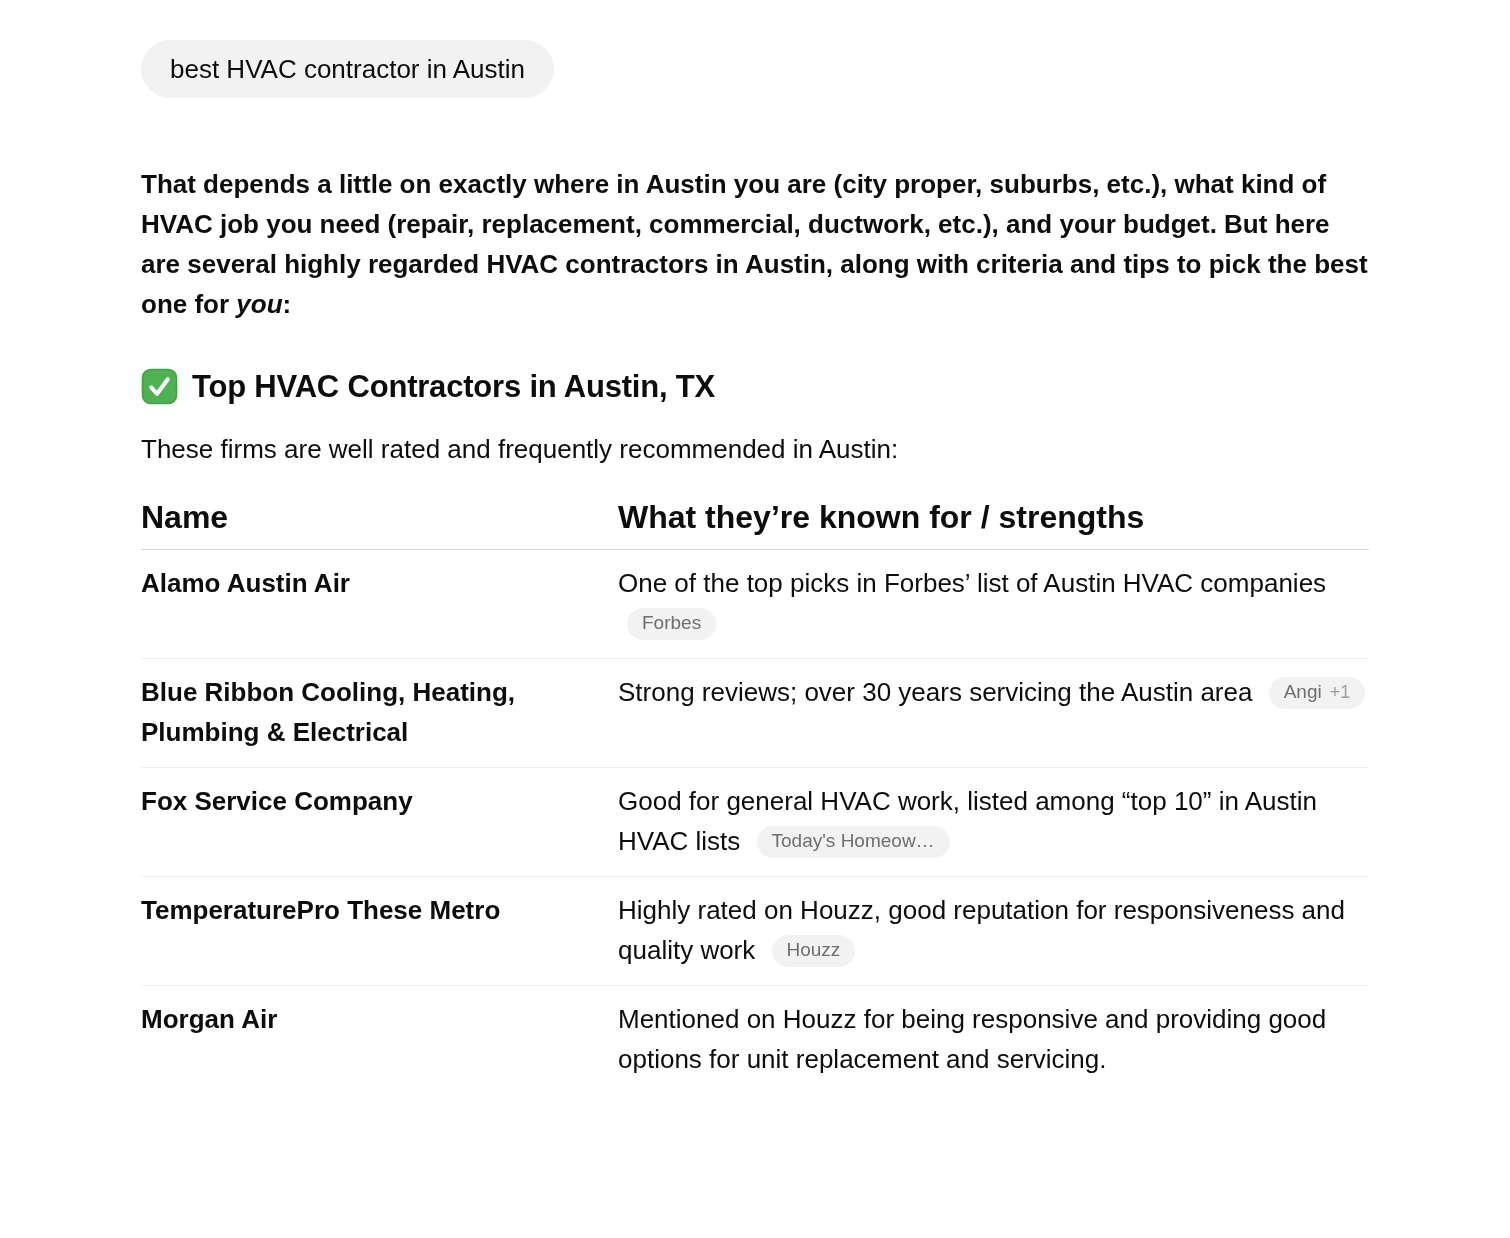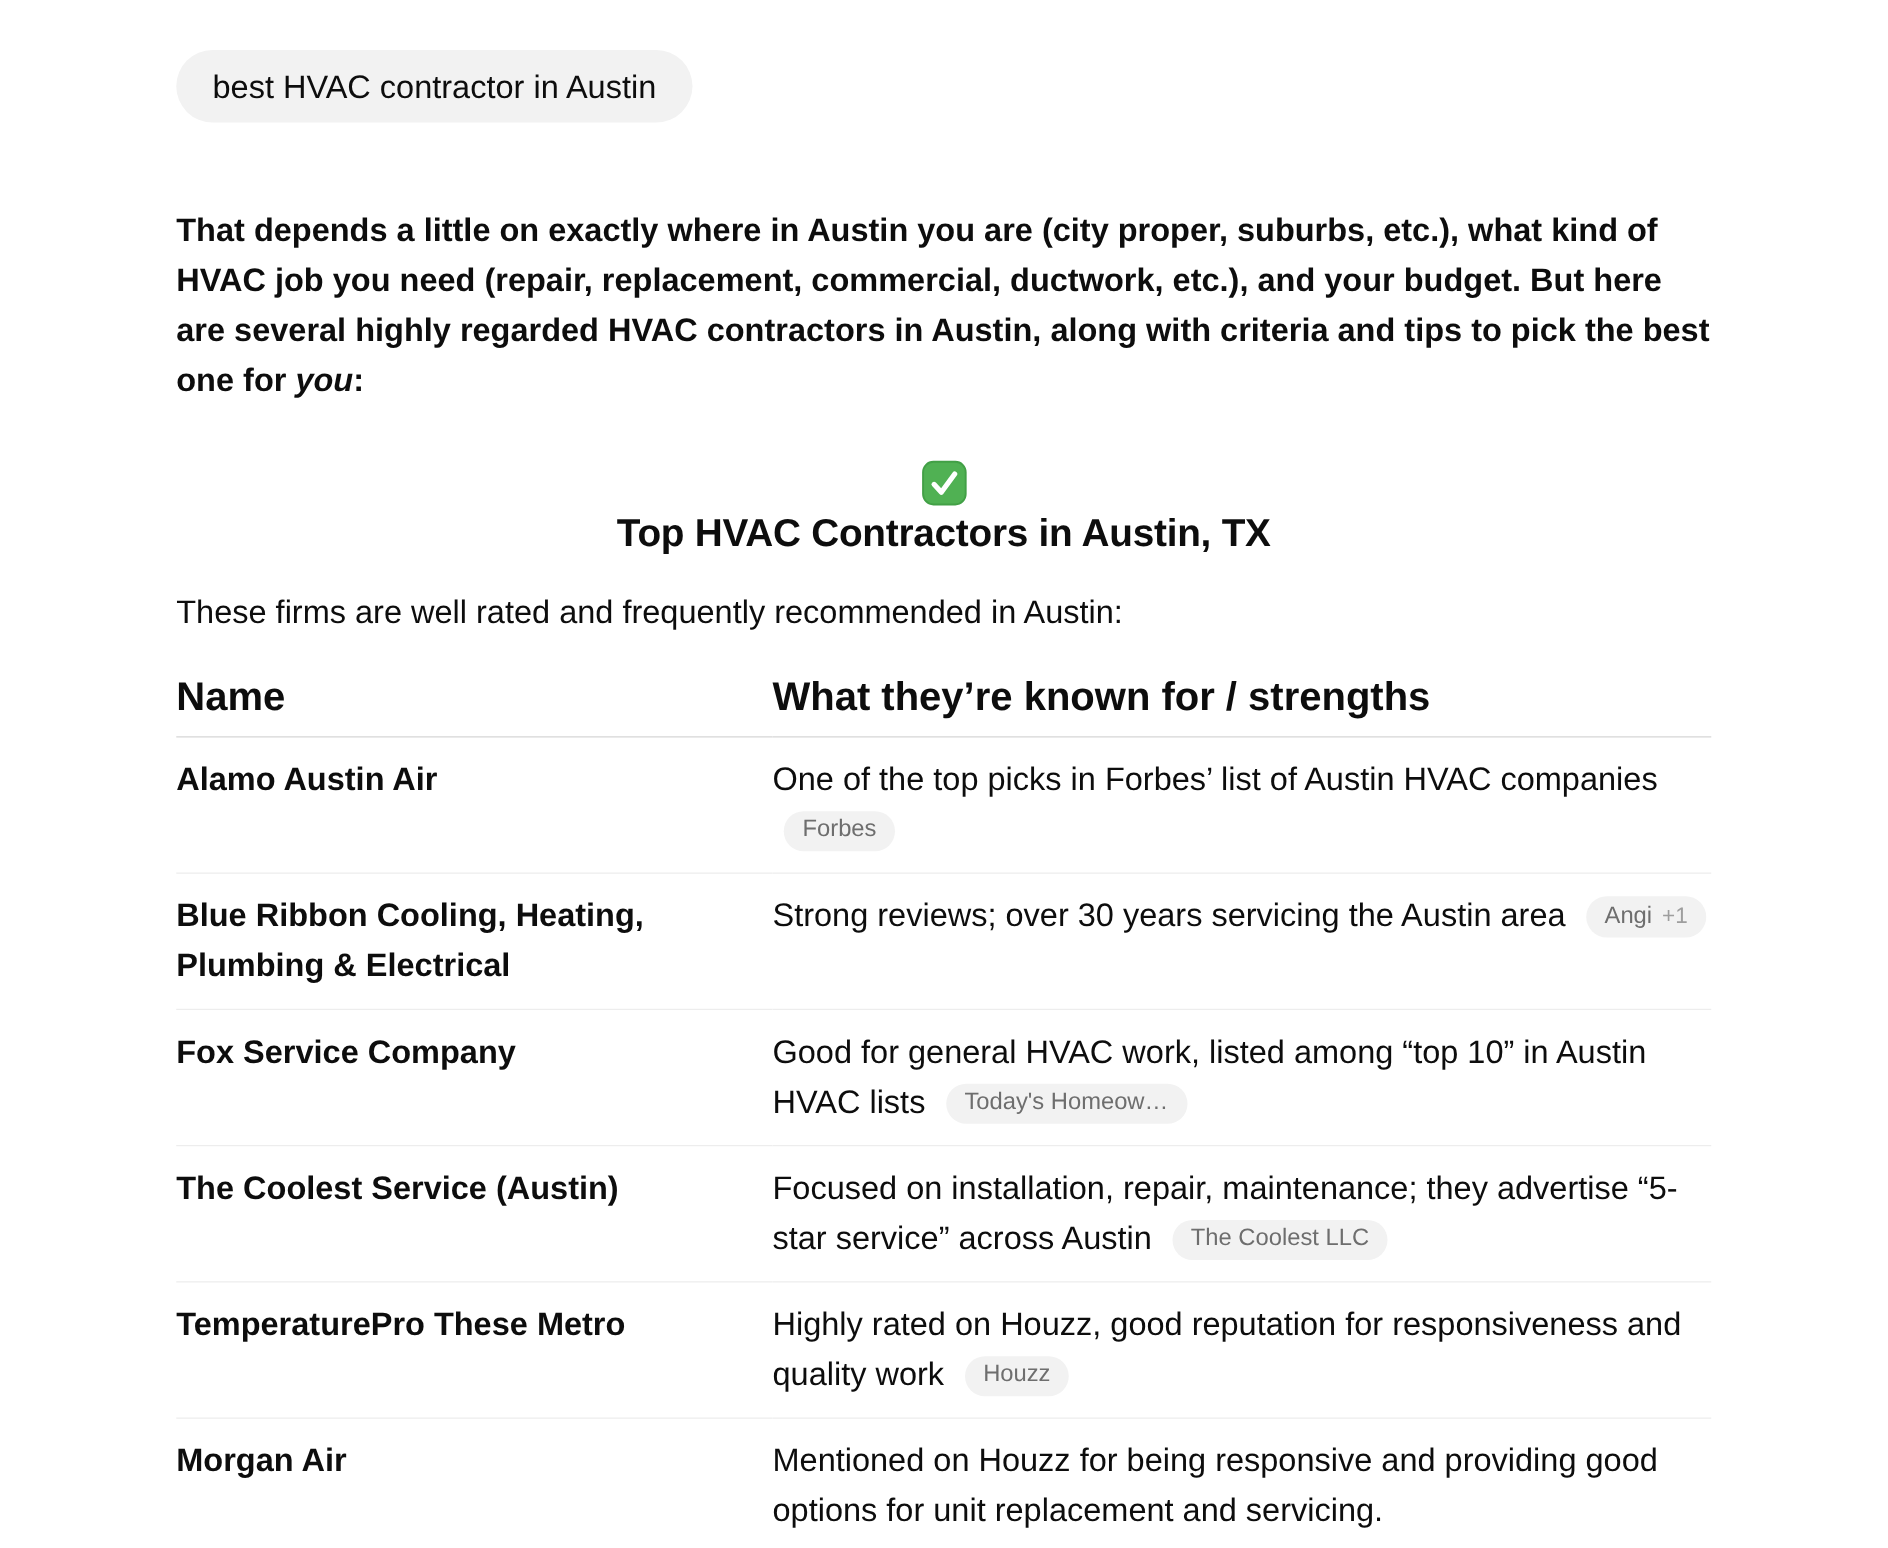--- a/index.html
+++ b/index.html
@@ -44,23 +44,22 @@
     line-height:40px;
     font-weight:bold;
   }
   .intro em{font-style:italic;}
   .section-heading{
     margin:44px 0 0 0;
     font-size:31px;
     font-weight:700;
     display:flex;
     align-items:center;
-    gap:4px;
+    gap:14px;
     letter-spacing:-0.2px;
-    flex-direction:column;
   }
   .check-icon{display:inline-flex;flex:0 0 auto;}
   .check-icon svg{width:37px;height:37px;display:block;}
   .subheading{
     margin:24px 0 0 0;
     font-size:26px;
     line-height:40px;
   }
   table.contractors{
     width:100%;
@@ -147,24 +146,20 @@
   </tr>
           <tr>
     <td class="name-cell">Blue Ribbon Cooling, Heating, Plumbing &amp; Electrical</td>
     <td class="desc-cell"><span>Strong reviews; over 30 years servicing the Austin area </span><span class="badge"><span class="badge-label">Angi</span><span class="badge-suffix">+1</span></span></td>
   </tr>
           <tr>
     <td class="name-cell">Fox Service Company</td>
     <td class="desc-cell"><span>Good for general HVAC work, listed among “top 10” in Austin HVAC lists </span><span class="badge"><span class="badge-label">Today's Homeow…</span></span></td>
   </tr>
           <tr>
-    <td class="name-cell">The Coolest Service (Austin)</td>
-    <td class="desc-cell"><span>Focused on installation, repair, maintenance; they advertise “5-star service” across Austin </span><span class="badge"><span class="badge-label">The Coolest LLC</span></span></td>
-  </tr>
-          <tr>
     <td class="name-cell">TemperaturePro These Metro</td>
     <td class="desc-cell"><span>Highly rated on Houzz, good reputation for responsiveness and quality work </span><span class="badge"><span class="badge-label">Houzz</span></span></td>
   </tr>
           <tr>
     <td class="name-cell">Morgan Air</td>
     <td class="desc-cell"><span>Mentioned on Houzz for being responsive and providing good options for unit replacement and servicing. </span></td>
   </tr>
         </tbody>
     </table>
 

